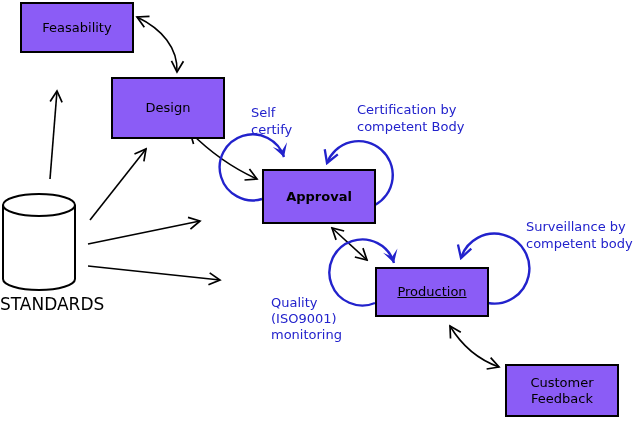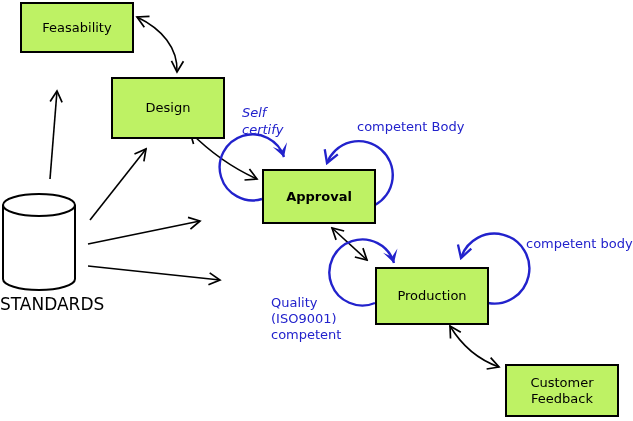--- a/index.html
+++ b/index.html
@@ -5,38 +5,38 @@
   html,body{margin:0;padding:0;background:#fff;}
   body{
     position:relative;width:633px;height:421px;overflow:hidden;
     font-family:"DejaVu Sans","Liberation Sans",sans-serif;
     color:#000;
   }
   #diagram-svg{position:absolute;left:0;top:0;}
   .node{
     position:absolute;
     border:2px solid #000;
-    background:#bef264;
+    background:#8b5cf6;
     display:flex;align-items:center;justify-content:center;
     text-align:center;
     font-size:13px;line-height:16px;
     box-sizing:border-box;
   }
   .node-feasability{left:20px;top:2px;width:114px;height:51px;}
   .node-design{left:111px;top:77px;width:114px;height:62px;}
   .node-approval{left:262px;top:169px;width:114px;height:55px;font-weight:bold;}
-  .node-production{left:375px;top:267px;width:114px;height:58px;}
+  .node-production{left:375px;top:267px;width:114px;height:50px;text-decoration:underline;}
   .node-customer-feedback{left:505px;top:364px;width:114px;height:53px;align-items:center;}
   .blue-label{
     position:absolute;
     color:#2222cc;
     font-size:13px;line-height:17px;
     white-space:nowrap;
   }
-  .lbl-self-certify{left:242px;top:104px;font-style:italic;}
+  .lbl-self-certify{left:251px;top:104px;}
   .lbl-certification{left:357px;top:101px;}
   .lbl-surveillance{left:526px;top:218px;}
   .lbl-quality{left:271px;top:288px;line-height:16px;margin-top:7px;}
   .standards-label{
     position:absolute;left:0px;top:294px;
     font-size:17px;color:#000;white-space:nowrap;
   }
 </style>
 </head>
 <body>
@@ -94,24 +94,24 @@
   </span>
 </div>
 
 <div class="standards-label">STANDARDS</div>
 
 <div class="blue-label lbl-self-certify">
   <span>Self</span><br>
   <span>certify</span>
 </div>
 <div class="blue-label lbl-certification">
-  <br>
+  <span>Certification by</span><br>
   <span>competent Body</span>
 </div>
 <div class="blue-label lbl-surveillance">
-  <br>
+  <span>Surveillance by</span><br>
   <span>competent body</span>
 </div>
 <div class="blue-label lbl-quality">
   <span>Quality</span><br>
   <span>(ISO9001)</span><br>
-  <span>competent</span>
+  <span>monitoring</span>
 </div>
 
 </body></html>

